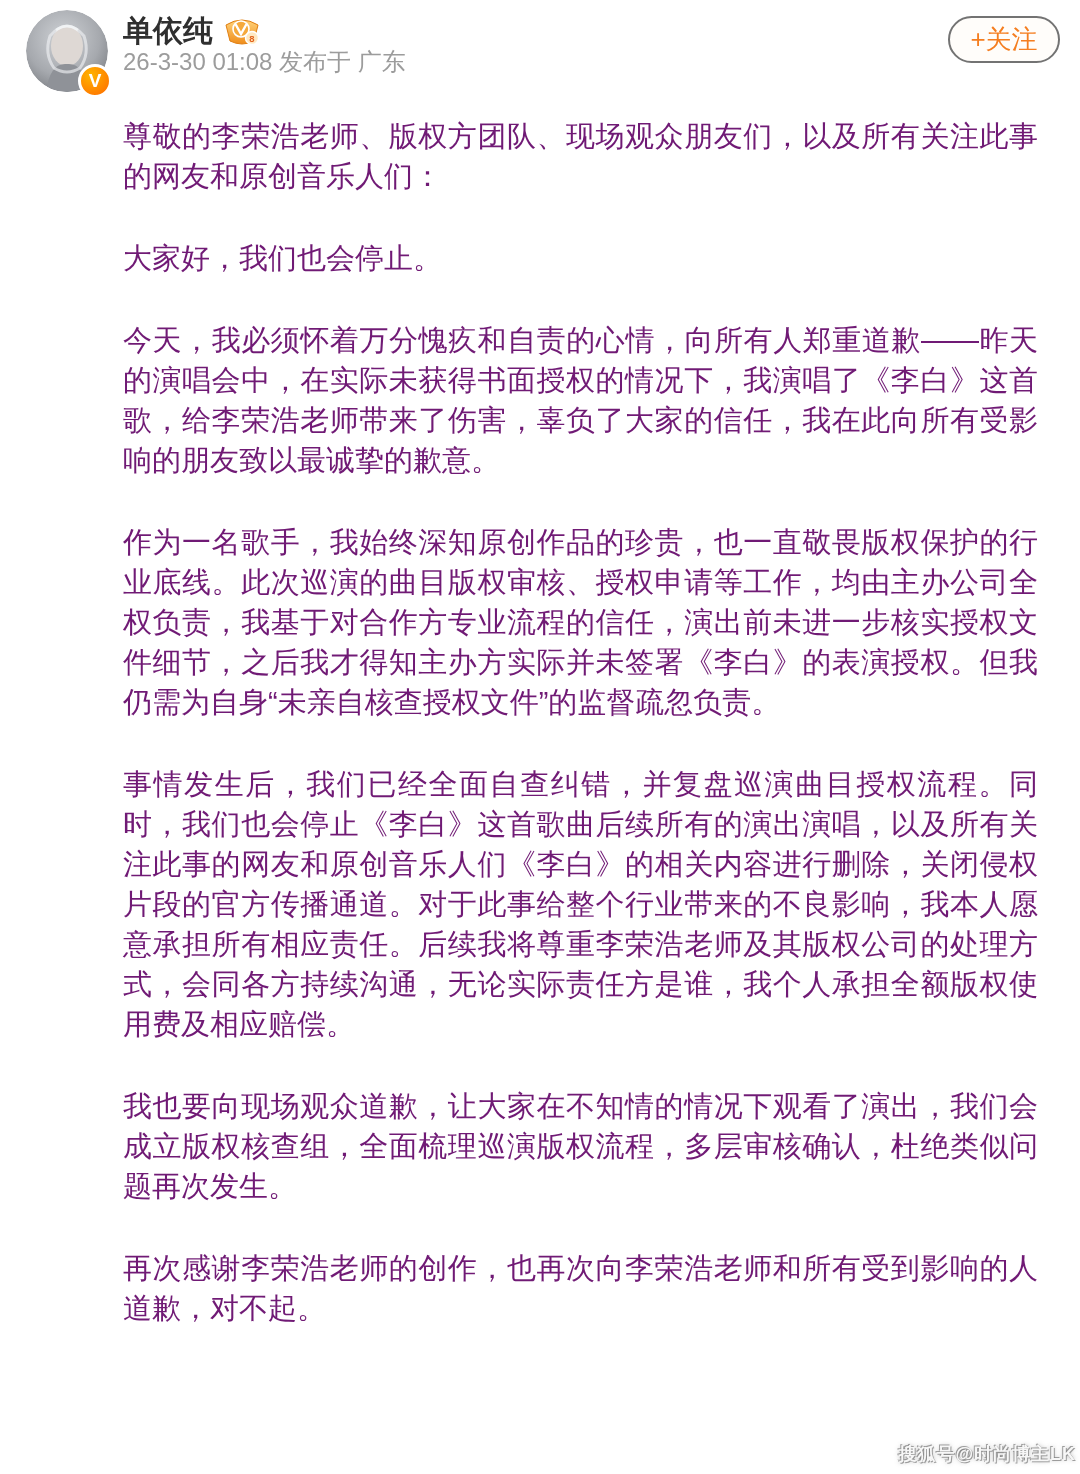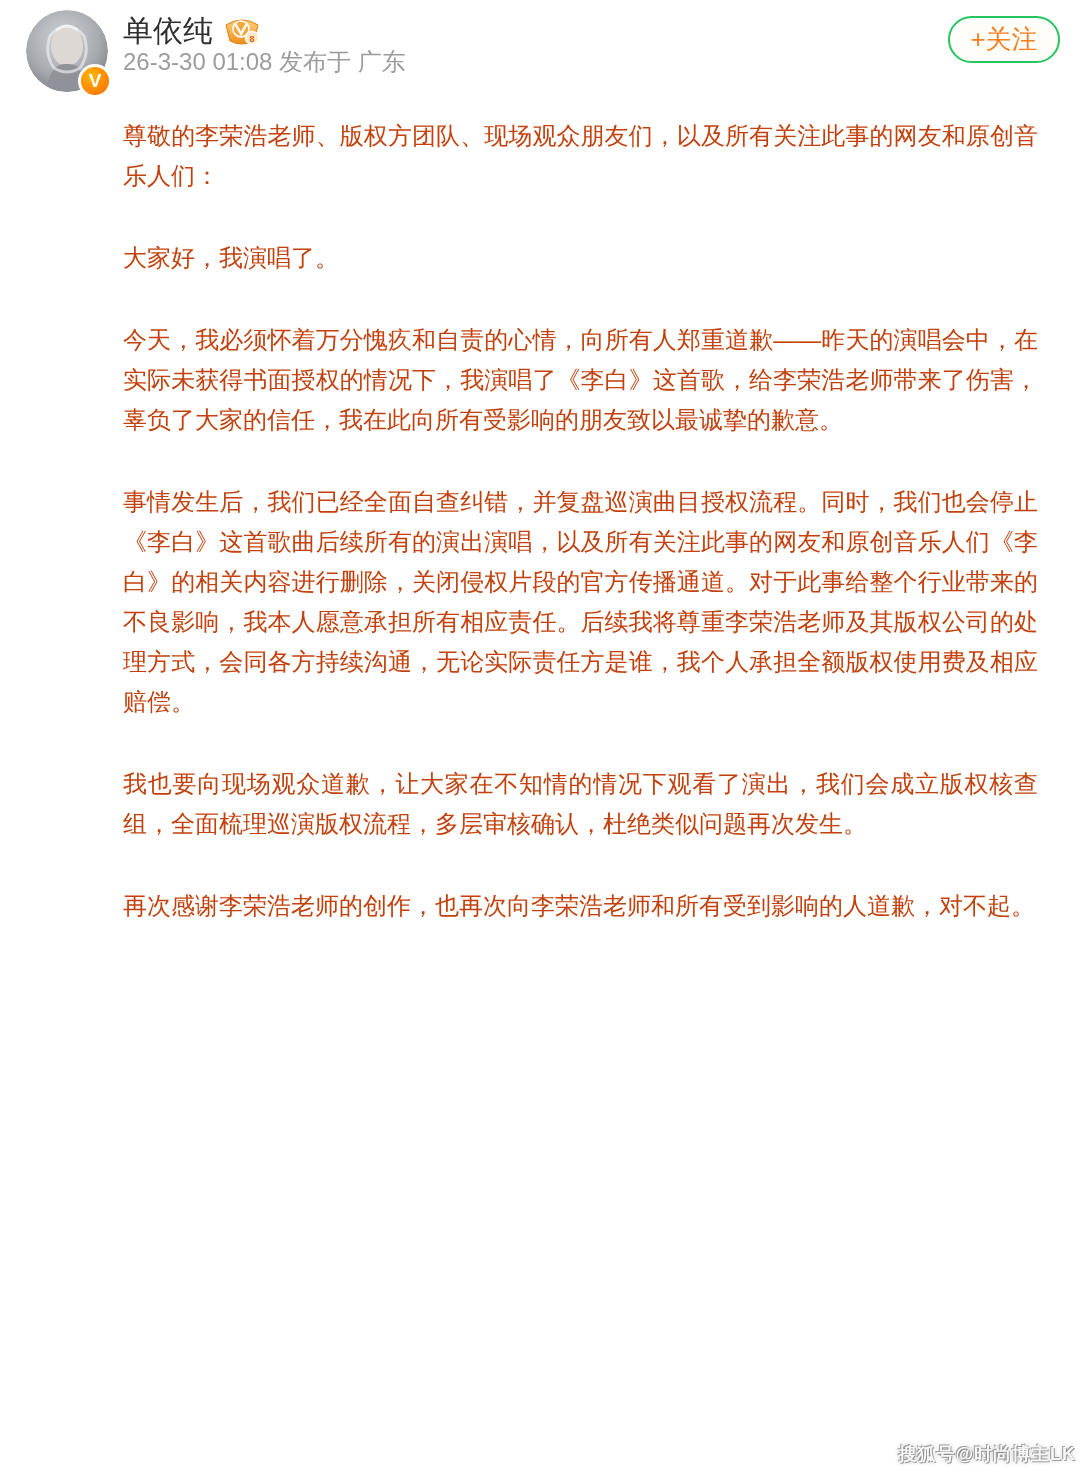--- a/index.html
+++ b/index.html
@@ -16,34 +16,34 @@
   }
   .v-badge {
     position:absolute; right:-4px; bottom:-6px; width:34px; height:34px;
     box-sizing:border-box; border:3px solid #ffffff; border-radius:50%;
     background:radial-gradient(circle at 35% 30%, #ffb400, #ff6a00);
     color:#ffffff; font-size:19px; font-weight:bold;
     display:flex; align-items:center; justify-content:center;
   }
   .name-block { position:absolute; left:123px; top:14px; }
   .name-row { display:flex; align-items:center; gap:10px; }
-  .username { font-size:30px; font-weight:normal; color:#2f2f2f; line-height:34px; }
+  .username { font-size:30px; font-weight:bold; color:#2f2f2f; line-height:34px; }
   .vip-badge { width:38px; height:32px; display:block; }
   .post-time { font-size:24px; color:#9c9c9c; line-height:28px; }
   .follow-btn {
     position:absolute; right:20px; top:16px; width:112px; height:47px;
-    box-sizing:border-box; border:2px solid #22c55e; border-radius:24px;
+    box-sizing:border-box; border:2px solid #737373; border-radius:24px;
     background:#fffdfa; color:#f57e20; font-size:26px;
     display:flex; align-items:center; justify-content:center; cursor:pointer;
     font-family:inherit;
   }
   
   .content { padding:12px 42px 0 123px; }
   .para {
-    margin:0; font-size:24px; line-height:40px; color:#c2410c;
+    margin:0; font-size:29px; line-height:40px; color:#701a75;
     white-space:pre-line; text-align:justify; word-break:break-all;
   }
   .para + .para { margin-top:42px; }
   
   .watermark {
     position:absolute; right:4px; bottom:8px;
     font-size:18px; font-weight:bold; color:#f7f7f7; letter-spacing:1px;
     text-shadow:-1px -1px 0 rgba(130,130,130,.75), 1px 1px 0 rgba(130,130,130,.75),
                  0 0 4px rgba(110,110,110,.5);
   }
@@ -100,21 +100,22 @@
       <div class="post-time">26-3-30 01:08 发布于 广东</div>
     </div>
 
     <button class="follow-btn">
       <span>+关注</span>
     </button>
   </div>
 
   <div class="content">
     <p class="para">尊敬的李荣浩老师、版权方团队、现场观众朋友们，以及所有关注此事的网友和原创音乐人们：</p>
-    <p class="para">大家好，我演唱了。</p>
+    <p class="para">大家好，我们也会停止。</p>
     <p class="para">今天，我必须怀着万分愧疚和自责的心情，向所有人郑重道歉——昨天的演唱会中，在实际未获得书面授权的情况下，我演唱了《李白》这首歌，给李荣浩老师带来了伤害，辜负了大家的信任，我在此向所有受影响的朋友致以最诚挚的歉意。</p>
+    <p class="para">作为一名歌手，我始终深知原创作品的珍贵，也一直敬畏版权保护的行业底线。此次巡演的曲目版权审核、授权申请等工作，均由主办公司全权负责，我基于对合作方专业流程的信任，演出前未进一步核实授权文件细节，之后我才得知主办方实际并未签署《李白》的表演授权。但我仍需为自身“未亲自核查授权文件”的监督疏忽负责。</p>
     <p class="para">事情发生后，我们已经全面自查纠错，并复盘巡演曲目授权流程。同时，我们也会停止《李白》这首歌曲后续所有的演出演唱，以及所有关注此事的网友和原创音乐人们《李白》的相关内容进行删除，关闭侵权片段的官方传播通道。对于此事给整个行业带来的不良影响，我本人愿意承担所有相应责任。后续我将尊重李荣浩老师及其版权公司的处理方式，会同各方持续沟通，无论实际责任方是谁，我个人承担全额版权使用费及相应赔偿。</p>
     <p class="para">我也要向现场观众道歉，让大家在不知情的情况下观看了演出，我们会成立版权核查组，全面梳理巡演版权流程，多层审核确认，杜绝类似问题再次发生。</p>
     <p class="para">再次感谢李荣浩老师的创作，也再次向李荣浩老师和所有受到影响的人道歉，对不起。</p>
   </div>
 
   <div class="watermark">搜狐号@时尚博主LK</div>
 </div>
 
 </body></html>

